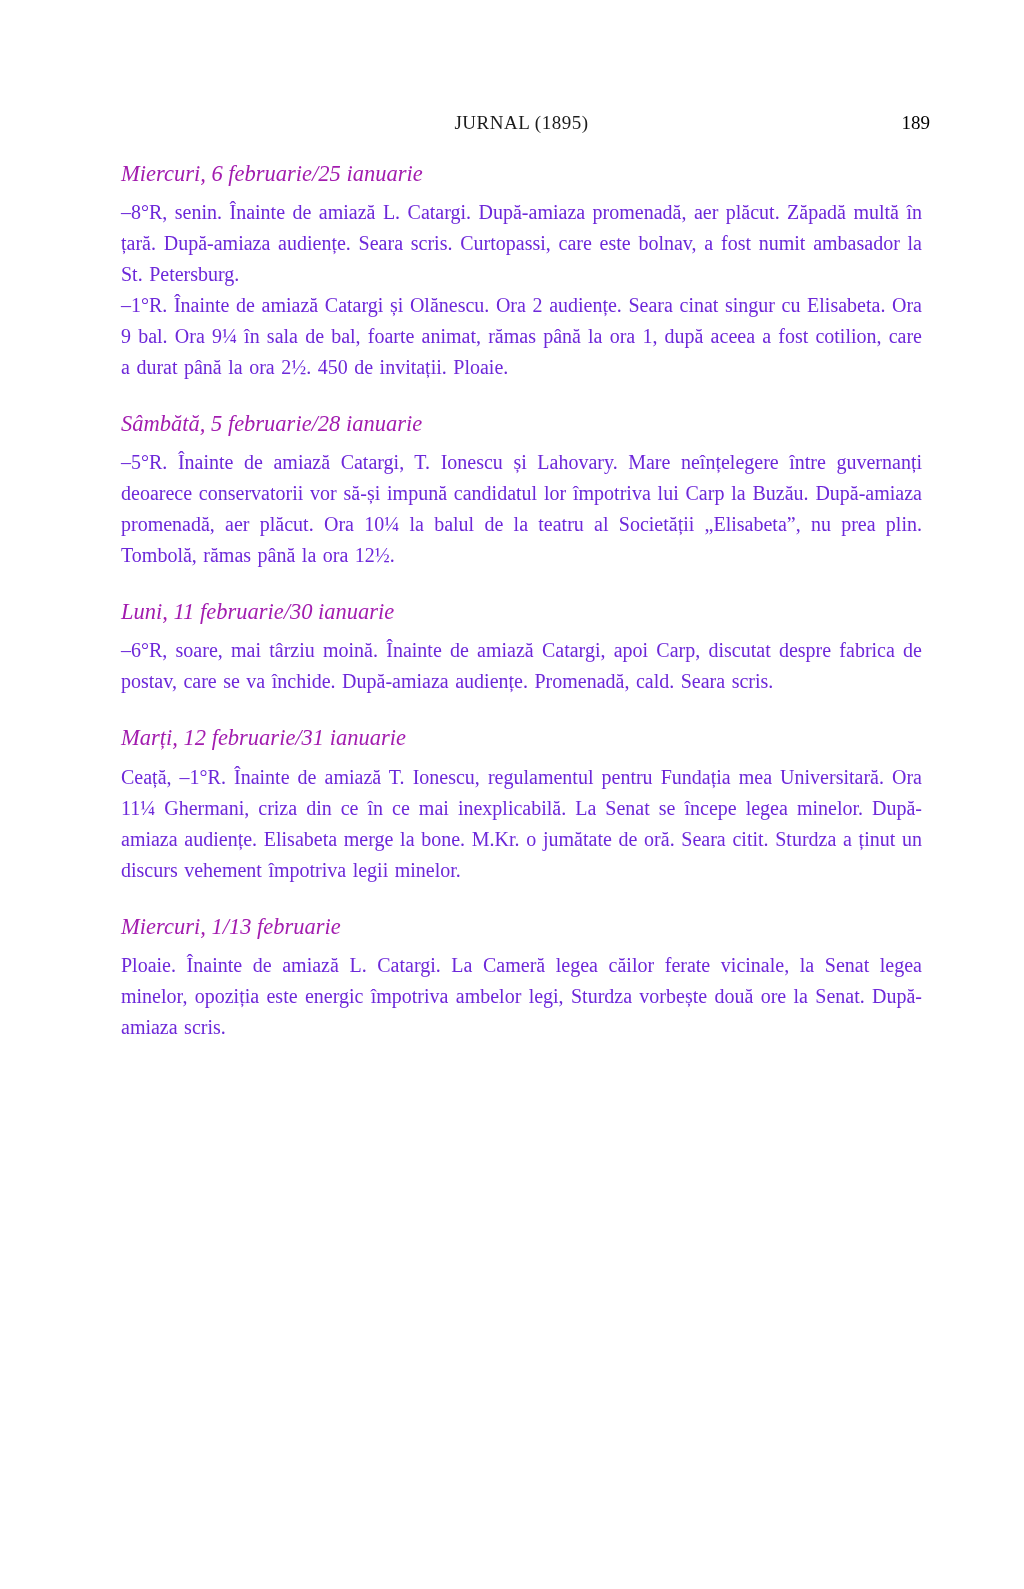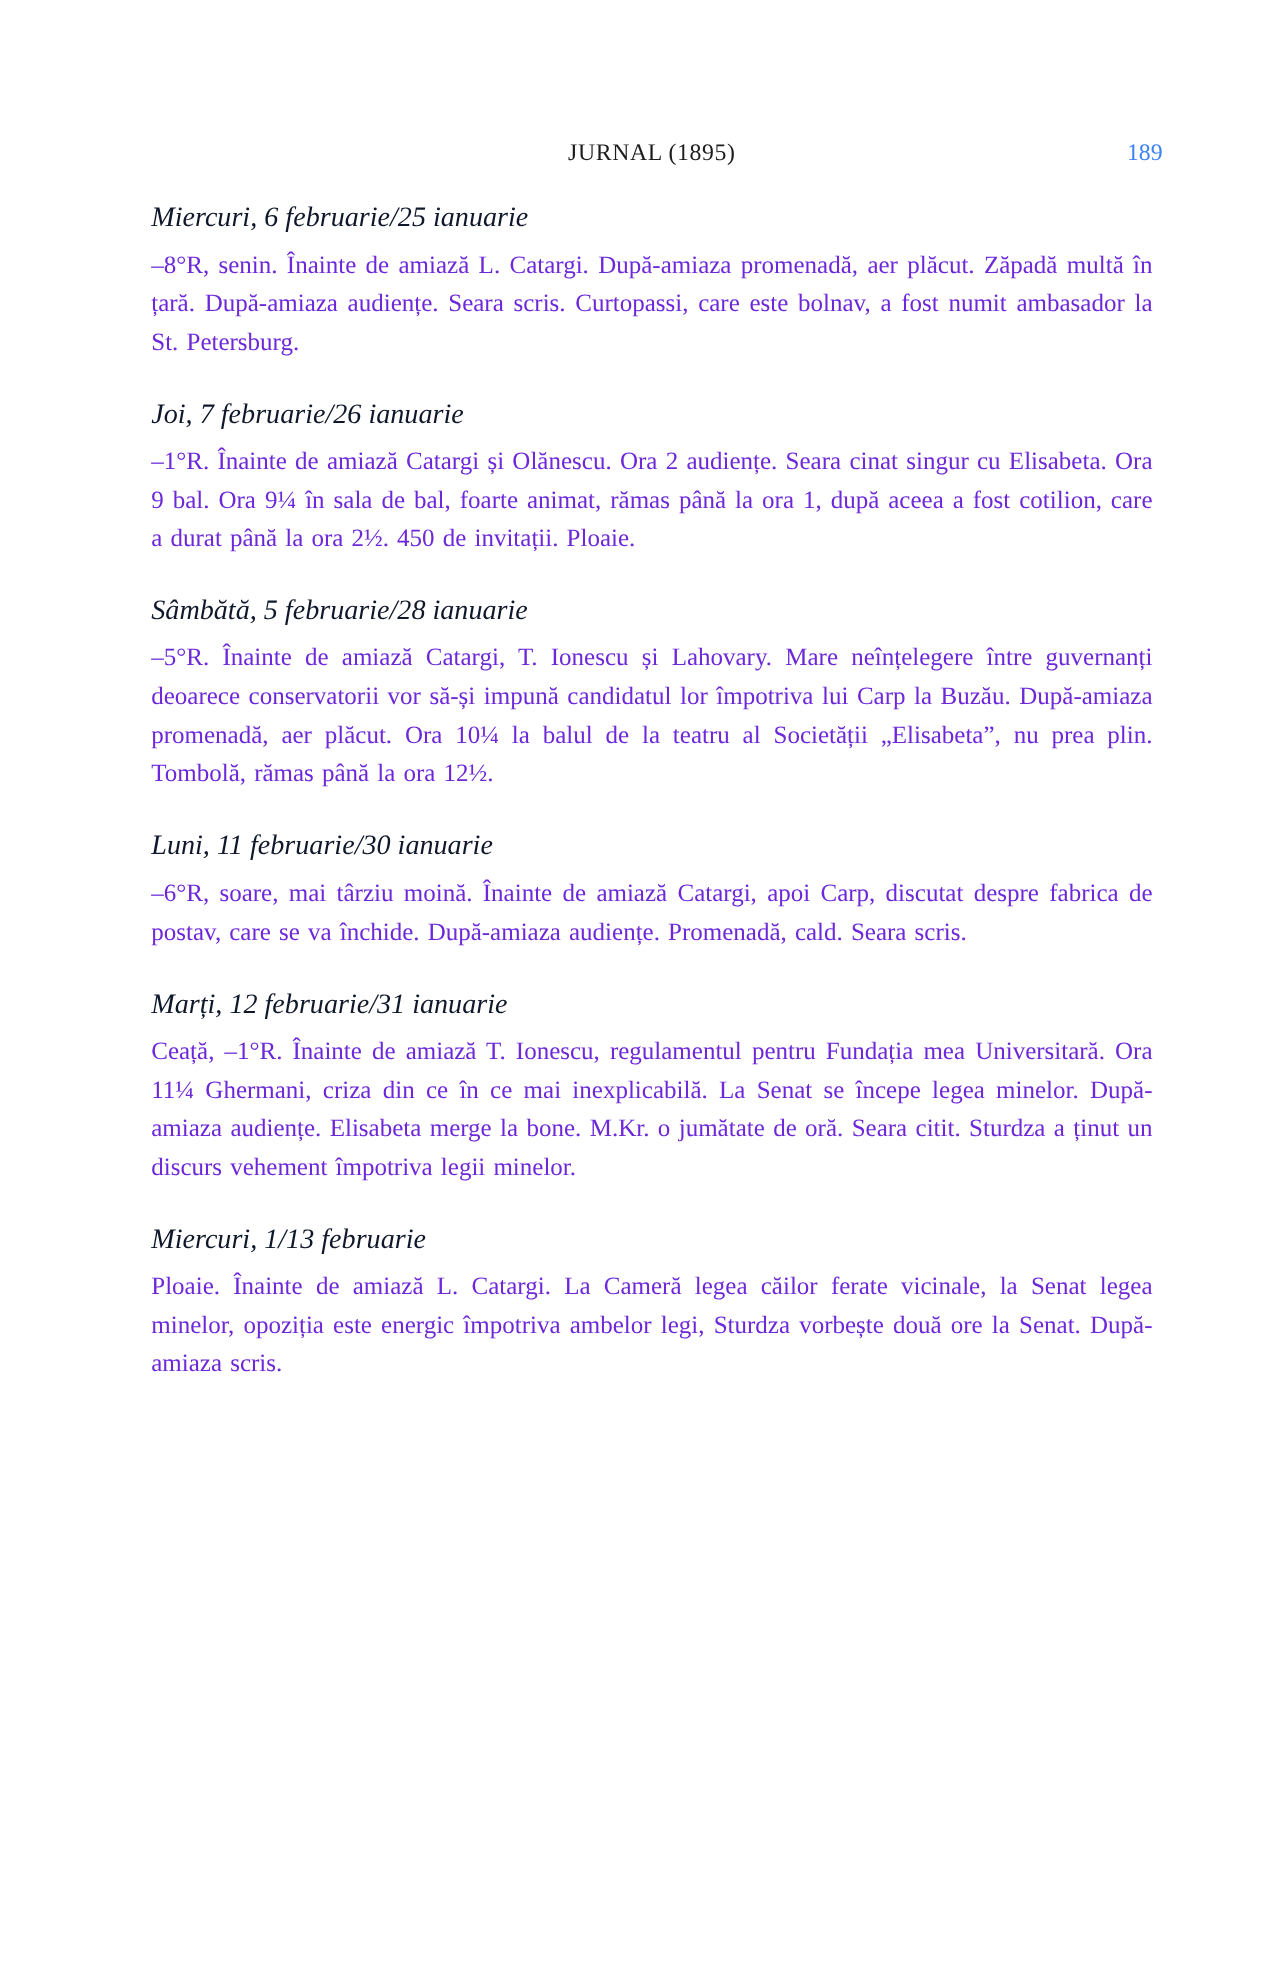--- a/index.html
+++ b/index.html
@@ -31,32 +31,32 @@
     text-align: center;
     font-size: 19px;
     letter-spacing: 0.5px;
     color: #1c1c1c;
   }
   .page-number {
     position: absolute;
     right: -8px;
     top: 0;
     font-size: 19px;
-    color: #3b82f6;
+    color: #000000;
     font-family: Liberation Serif, serif;
   }
   .entry { margin: 0; }
   .entry h2 {
     font-family: "Liberation Serif", serif;
     font-style: italic;
     font-weight: normal;
     font-size: 22.5px;
     line-height: 1.25;
     margin: 27px 0 9px 0;
-    color: #0f172a;
+    color: #a21caf;
   }
   .entry:first-of-type h2 { margin-top: 6px; }
   .entry p {
     font-size: 20px;
     line-height: 31px;
     margin: 0;
     text-align: justify;
     color: #6d28d9;
     word-spacing: 1.5px;
   }
@@ -70,21 +70,20 @@
     <span class="running-title">JURNAL (1895)</span>
     <span class="page-number">189</span>
   </div>
 
   <section class="entry">
     <h2>Miercuri, 6 februarie/25 ianuarie</h2>
     <p>–8°R, senin. Înainte de amiază L. Catargi. După-amiaza promenadă, aer plăcut. Zăpadă multă în țară. După-amiaza audiențe. Seara scris. Curtopassi, care este bolnav, a fost numit ambasador la St. Petersburg.</p>
   </section>
 
   <section class="entry">
-    <h2>Joi, 7 februarie/26 ianuarie</h2>
     <p>–1°R. Înainte de amiază Catargi și Olănescu. Ora 2 audiențe. Seara cinat singur cu Elisabeta. Ora 9 bal. Ora 9¼ în sala de bal, foarte animat, rămas până la ora 1, după aceea a fost cotilion, care a durat până la ora 2½. 450 de invitații. Ploaie.</p>
   </section>
 
 
   <section class="entry">
     <h2>Sâmbătă, 5 februarie/28 ianuarie</h2>
     <p>–5°R. Înainte de amiază Catargi, T. Ionescu și Lahovary. Mare neînțelegere între guvernanți deoarece conservatorii vor să-și impună candidatul lor împotriva lui Carp la Buzău. După-amiaza promenadă, aer plăcut. Ora 10¼ la balul de la teatru al Societății „Elisabeta”, nu prea plin. Tombolă, rămas până la ora 12½.</p>
   </section>
 
 

